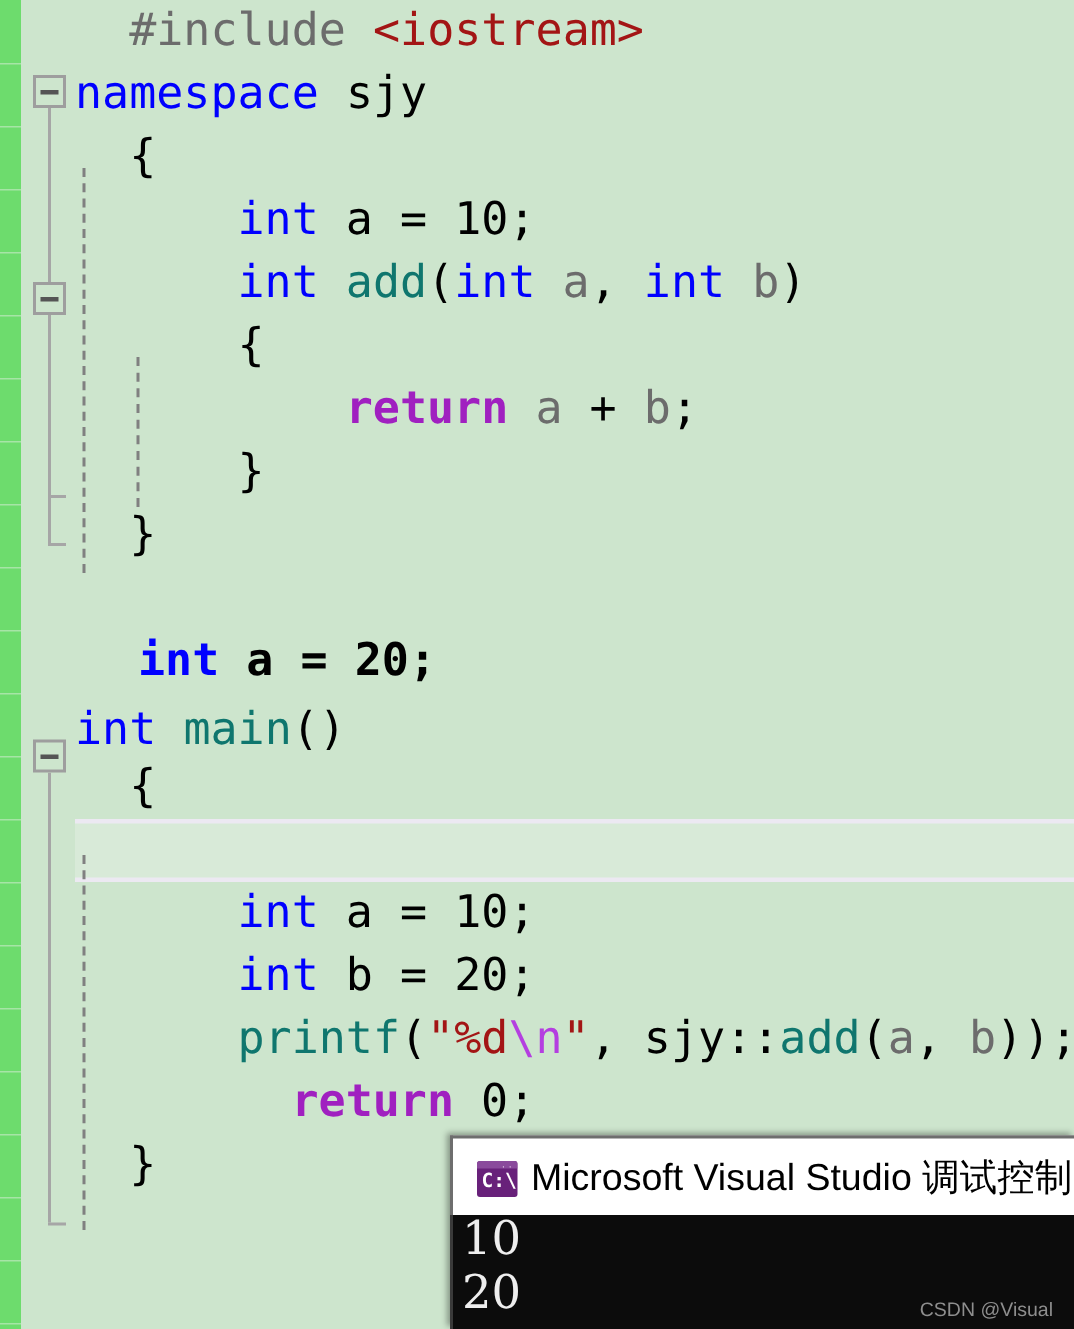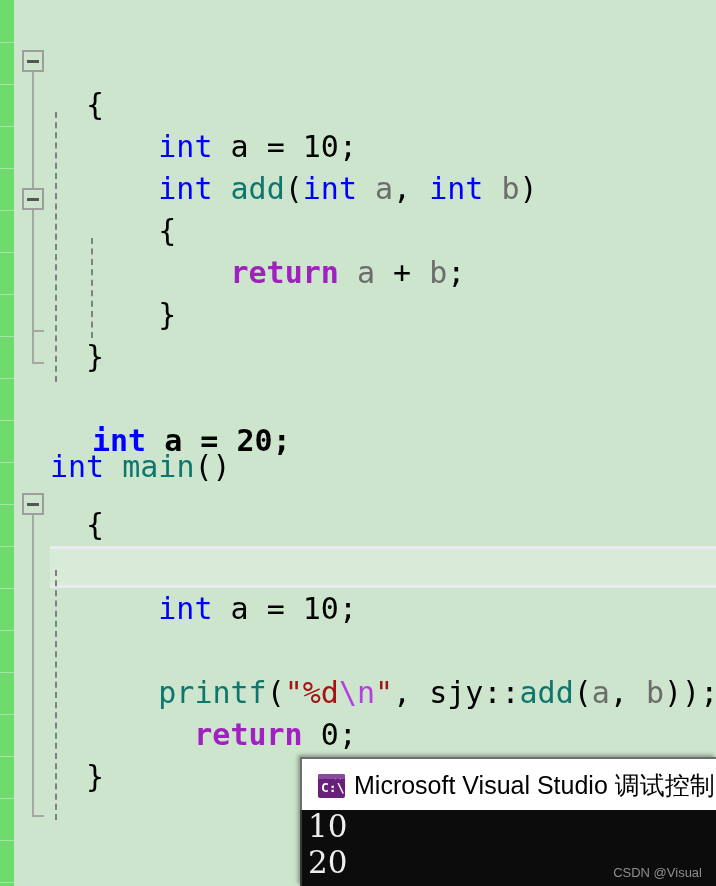--- a/index.html
+++ b/index.html
@@ -220,33 +220,36 @@
       <div class="seam" style="top: 630px;"></div>
       <div class="seam" style="top: 672px;"></div>
       <div class="seam" style="top: 714px;"></div>
       <div class="seam" style="top: 756px;"></div>
       <div class="seam" style="top: 798px;"></div>
       <div class="seam" style="top: 840px;"></div>
       <div class="seam" style="top: 882px;"></div>
     </div>
 
   <div id="code">
+      <div class="line" style="top: 0px;"><span class="txt" style="left: 86.1px;"><span class="pp">#include </span><span class="str">&lt;iostream&gt;</span></span></div>
+      <div class="line" style="top: 42px;"><span class="txt" style="left: 50px;"><span class="kw">namespace</span><span class="pun"> </span><span class="id">sjy</span></span></div>
       <div class="line" style="top: 84px;"><span class="txt" style="left: 86.1px;"><span class="pun">{</span></span></div>
       <div class="line" style="top: 126px;"><span class="txt" style="left: 158.3px;"><span class="kw">int</span><span class="pun"> a = </span><span class="num">10</span><span class="pun">;</span></span></div>
       <div class="line" style="top: 168px;"><span class="txt" style="left: 158.3px;"><span class="kw">int</span><span class="pun"> </span><span class="fn">add</span><span class="pun">(</span><span class="kw">int</span><span class="pun"> </span><span class="par">a</span><span class="pun">, </span><span class="kw">int</span><span class="pun"> </span><span class="par">b</span><span class="pun">)</span></span></div>
       <div class="line" style="top: 210px;"><span class="txt" style="left: 158.3px;"><span class="pun">{</span></span></div>
       <div class="line" style="top: 252px;"><span class="txt" style="left: 230.5px;"><span class="ctl">return</span><span class="pun"> </span><span class="par">a</span><span class="pun"> + </span><span class="par">b</span><span class="pun">;</span></span></div>
       <div class="line" style="top: 294px;"><span class="txt" style="left: 158.3px;"><span class="pun">}</span></span></div>
       <div class="line" style="top: 336px;"><span class="txt" style="left: 86.1px;"><span class="pun">}</span></span></div>
       <div class="line" style="top: 420px;"><span class="txt" style="left: 92px; font-weight: bold;"><span class="kw">int</span><span class="pun"> a = </span><span class="num">20</span><span class="pun">;</span></span></div>
-      <div class="line" style="top: 446px;"><span class="txt" style="left: 50px;"><span class="kw">int</span><span class="pun"> </span><span class="fn">main</span><span class="pun">()</span></span></div>
+      <div class="line" style="top: 466px;"><span class="txt" style="left: 50px;"><span class="kw">int</span><span class="pun"> </span><span class="fn">main</span><span class="pun">()</span></span></div>
       <div class="line" style="top: 504px;"><span class="txt" style="left: 86.1px;"><span class="pun">{</span></span></div>
       <div class="cur-line-bg" style="top: 546px;"></div>
       <div class="line" style="top: 546px;"><span class="txt" style="left: 158.3px;"><span class="fn">printf</span><span class="pun">(</span><span class="str">"</span><span class="str">%d</span><span class="esc">\n</span><span class="str">"</span><span class="pun">, </span><span class="id">sjy</span><span class="pun">::</span><span class="id">a</span><span class="pun">);</span></span></div>
       <div class="line" style="top: 588px;"><span class="txt" style="left: 158.3px;"><span class="kw">int</span><span class="pun"> a = </span><span class="num">10</span><span class="pun">;</span></span></div>
+      <div class="line" style="top: 630px;"><span class="txt" style="left: 158.3px;"><span class="kw">int</span><span class="pun"> b = </span><span class="num">20</span><span class="pun">;</span></span></div>
       <div class="line" style="top: 672px;"><span class="txt" style="left: 158.3px;"><span class="fn">printf</span><span class="pun">(</span><span class="str">"</span><span class="str">%d</span><span class="esc">\n</span><span class="str">"</span><span class="pun">, </span><span class="id">sjy</span><span class="pun">::</span><span class="fn">add</span><span class="pun">(</span><span class="par">a</span><span class="pun">, </span><span class="par">b</span><span class="pun">));</span></span></div>
       <div class="line" style="top: 714px;"><span class="txt" style="left: 158.3px; margin-left: 36px;"><span class="ctl">return</span><span class="pun"> </span><span class="num">0</span><span class="pun">;</span></span></div>
       <div class="line" style="top: 756px;"><span class="txt" style="left: 86.1px;"><span class="pun">}</span></span></div>
       <div class="guide" style="left: 55px; top: 112px; height: 270px;"></div>
       <div class="guide" style="left: 91px; top: 238px; height: 100px;"></div>
       <div class="guide" style="left: 55px; top: 570px; height: 250px;"></div>
     </div>
 
   <div id="gutter">
       <div class="fold-line" style="left: 18px; top: 72px; height: 290px;"></div>

